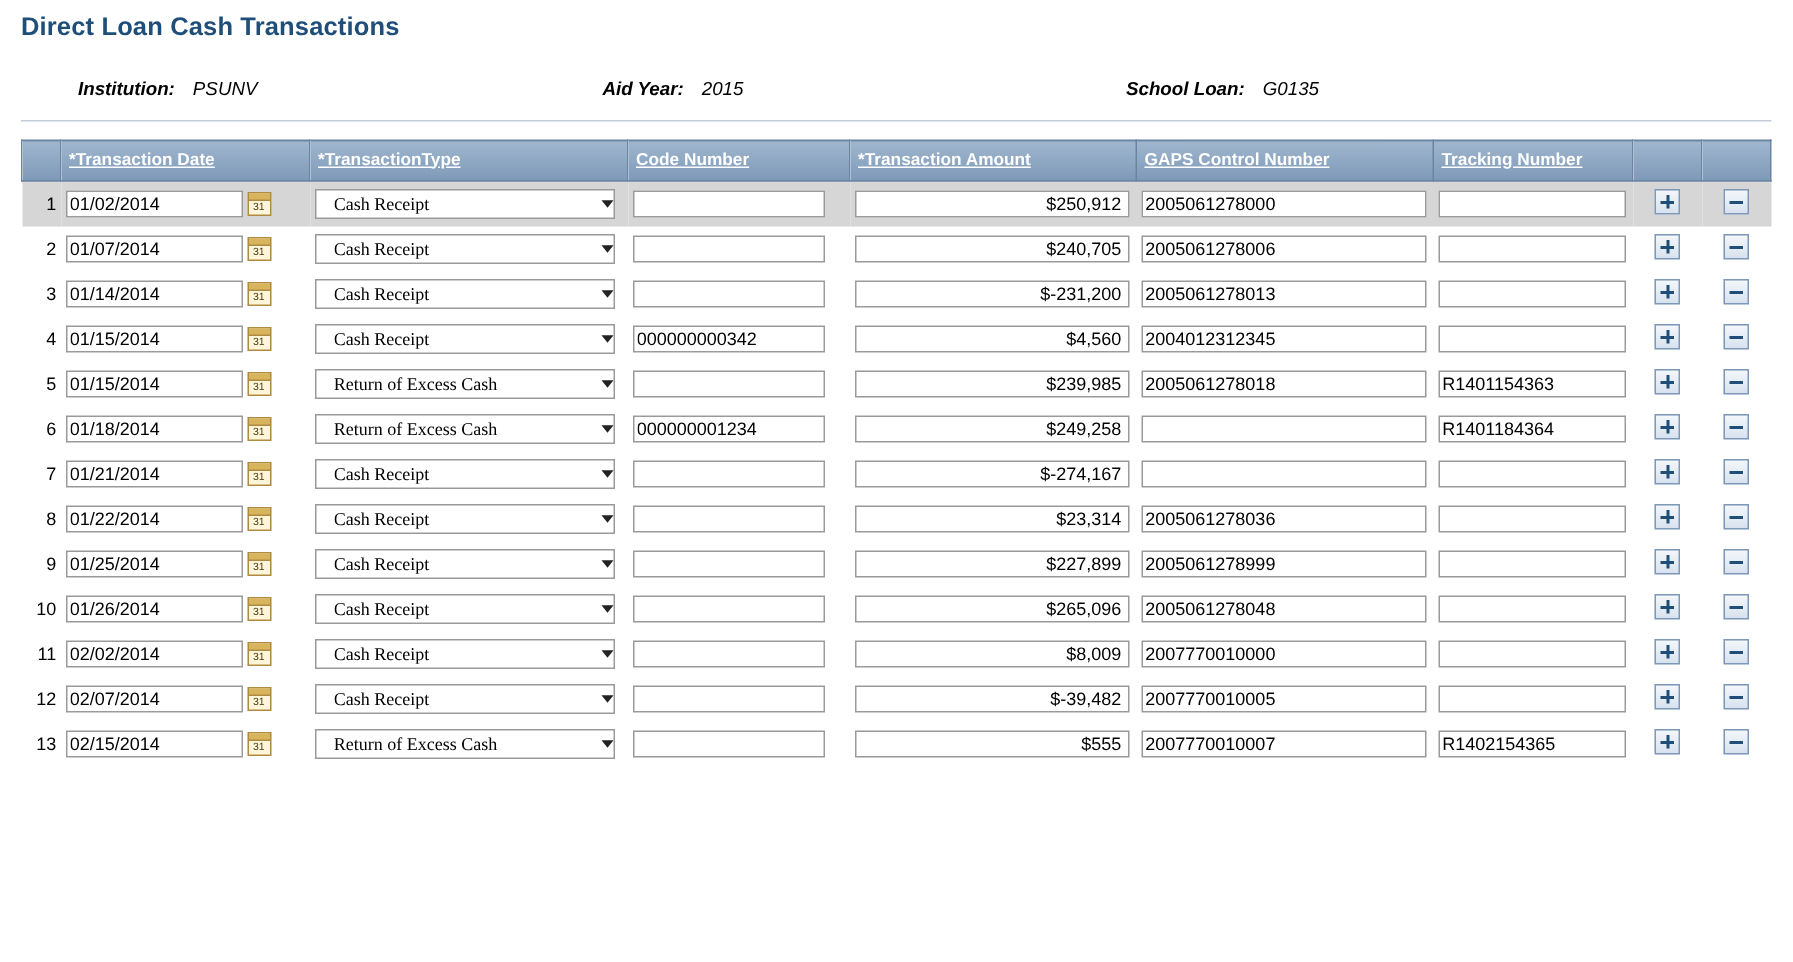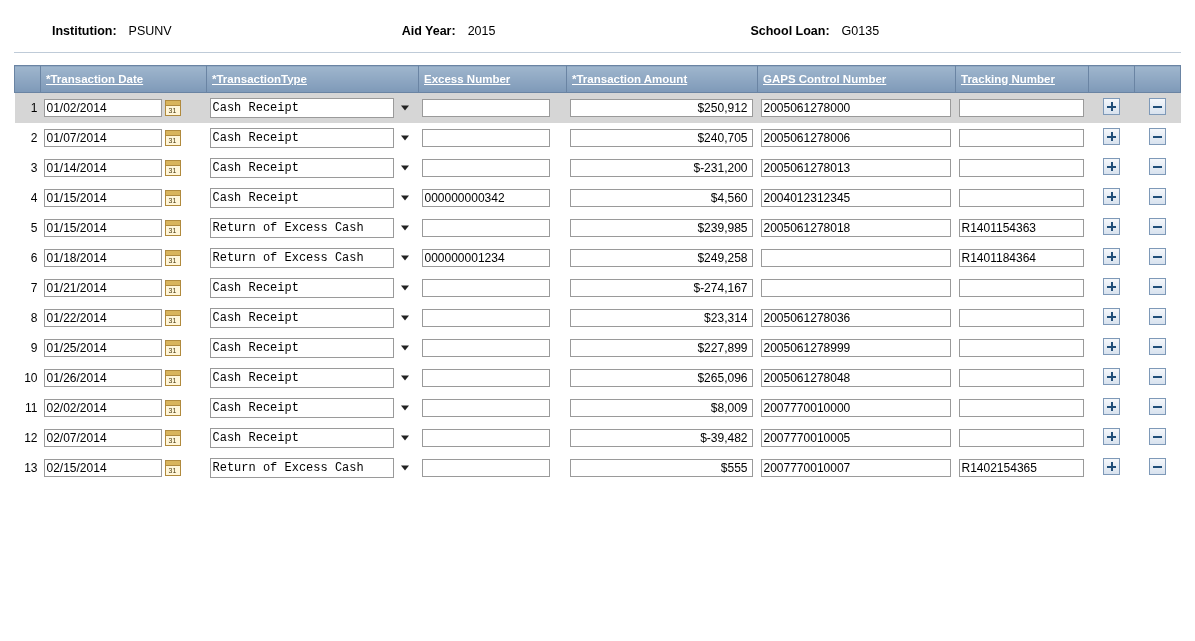--- a/index.html
+++ b/index.html
@@ -26,20 +26,21 @@
     color: #1F4E79;
     margin: 8px 0 0 14px;
     letter-spacing: 0.1px;
   }
   .header-row {
     display: flex;
     align-items: flex-start;
     margin: 24px 0 0 0;
     padding-left: 52px;
     font-size: 12.5px;
+    font-style: italic;
   }
   .hdr-field {
     display: flex;
     align-items: baseline;
   }
   .hdr-label {
     font-weight: bold;
     color: #000;
     white-space: nowrap;
   }
@@ -148,29 +149,29 @@
   .cal-btn span {
     position: absolute;
     left: 0; right: 0; bottom: 0px;
     text-align: center;
     font-size: 7px;
     line-height: 9px;
     color: #4a3a10;
     font-family: "Liberation Sans", sans-serif;
   }
   select.sel {
-    font-family: Liberation Mono, monospace;
+    font-family: Liberation Serif, serif;
     font-size: 12px;
     color: #000;
     border: 1px solid #9A9A9A;
     background: #ffffff;
     height: 20px;
-    width: 184px;
+    width: 200px;
     box-sizing: border-box;
-    padding: 0 2px;
+    padding: 0 12px;
     -webkit-appearance: none;
     appearance: none;
     background-image: linear-gradient(#ffffff, #ffffff);
   }
   .select-wrap {
     position: relative;
     width: 204px;
     display: inline-block;
   }
   .select-wrap .arrow {
@@ -212,20 +213,21 @@
   td.col-btn {
     width: 26px;
     text-align: center;
   }
 </style>
 </head>
 <body>
 
 <div class="page">
 
+  <div class="page-title">Direct Loan Cash Transactions</div>
 
   <div class="header-row">
     <div class="hdr-field">
       <span class="hdr-label">Institution:</span>
       <span class="hdr-value">PSUNV</span>
     </div>
     <div class="hdr-gap-1"></div>
     <div class="hdr-field">
       <span class="hdr-label">Aid Year:</span>
       <span class="hdr-value">2015</span>
@@ -250,21 +252,21 @@
         <col style="width:198px">
         <col style="width:133px">
         <col style="width:46px">
         <col style="width:46px">
       </colgroup>
       <thead>
         <tr>
           <th class="col-num"></th>
           <th><span class="th-label">*Transaction Date</span></th>
           <th><span class="th-label">*TransactionType</span></th>
-          <th><span class="th-label">Excess Number</span></th>
+          <th><span class="th-label">Code Number</span></th>
           <th><span class="th-label">*Transaction Amount</span></th>
           <th><span class="th-label">GAPS Control Number</span></th>
           <th><span class="th-label">Tracking Number</span></th>
           <th class="col-plusminus"></th>
           <th class="col-plusminus"></th>
         </tr>
       </thead>
       <tbody id="grid-body">
           <tr class="row-selected">
             <td class="col-num">1</td>

